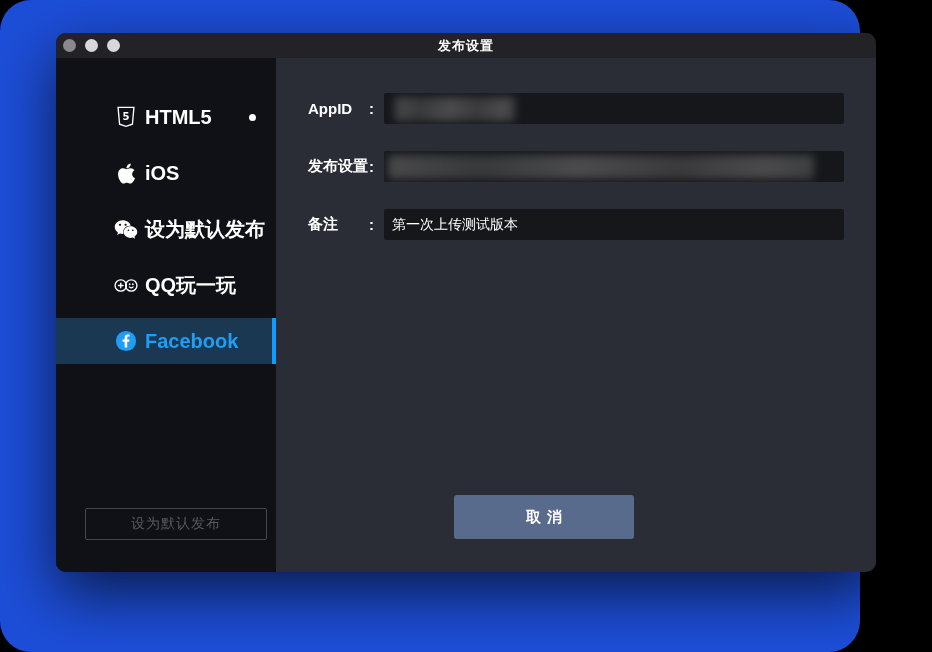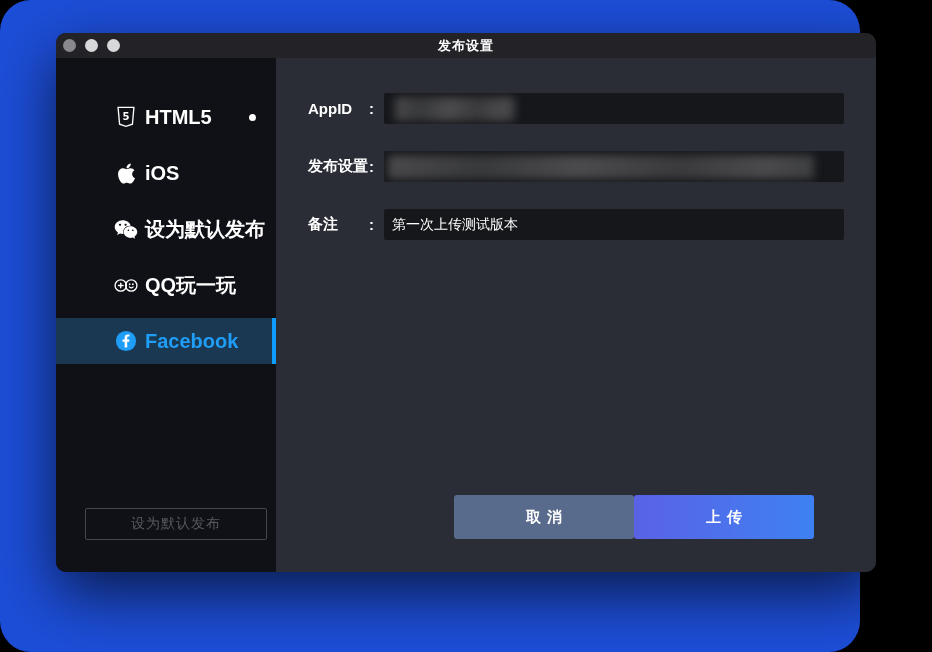--- a/index.html
+++ b/index.html
@@ -171,19 +171,18 @@
             <span>备注</span>
             <span>:</span>
           </div>
           <div class="field">
             <span>第一次上传测试版本</span>
           </div>
         </div>
 
         <div class="footer">
           <button class="btn cancel">取消</button>
-          <button class="btn upload">上传</button>
         </div>
 
       </main>
     </div>
   </div>
 </div>
 
 </body></html>

